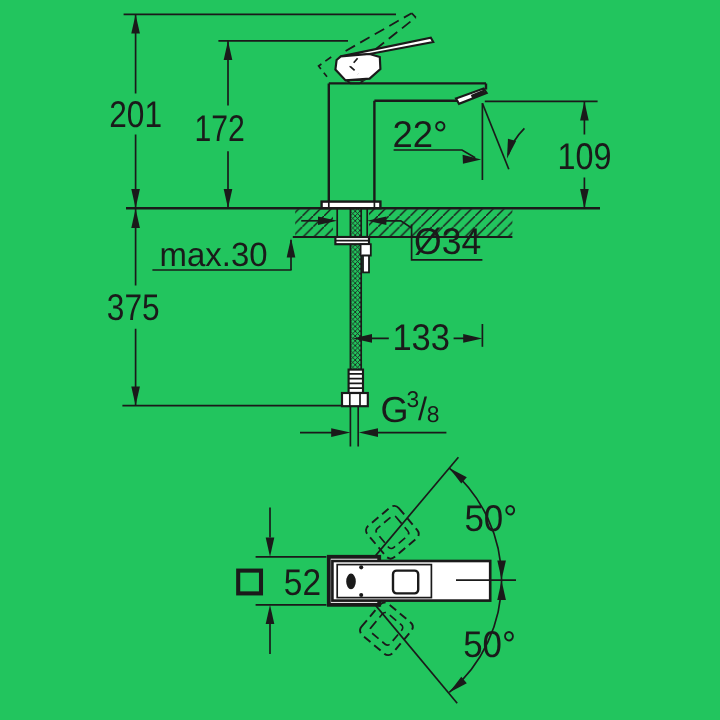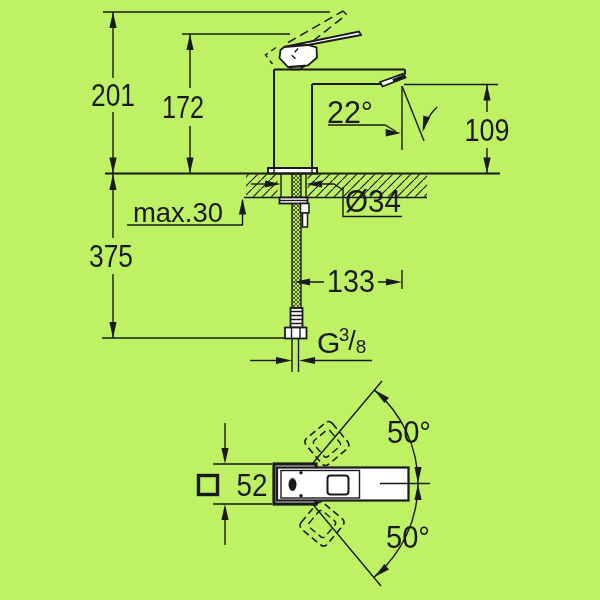--- a/index.html
+++ b/index.html
@@ -1,16 +1,16 @@
 <!DOCTYPE html>
 <html><head>
 <meta charset="utf-8">
 <style>
   html,body{margin:0;padding:0;background:#fff;}
-  .stage{width:600px;height:600px;background:#bef264;position:relative;font-family:"Liberation Sans",sans-serif;}
+  .stage{width:600px;height:600px;background:#22c55e;position:relative;font-family:"Liberation Sans",sans-serif;}
   svg{display:block;}
   svg text{fill:#1a1a1a;font-family:"Liberation Sans",sans-serif;}
   .ln{stroke:#1a1a1a;fill:none;}
   .thin{stroke-width:1.4;}
   .med{stroke-width:2;}
   .thick{stroke-width:3.2;}
   .arr{fill:#1a1a1a;stroke:none;}
   .wht{fill:#fff;}
   .dim-txt{font-size:31px;}
   .sm-txt{font-size:28px;}

